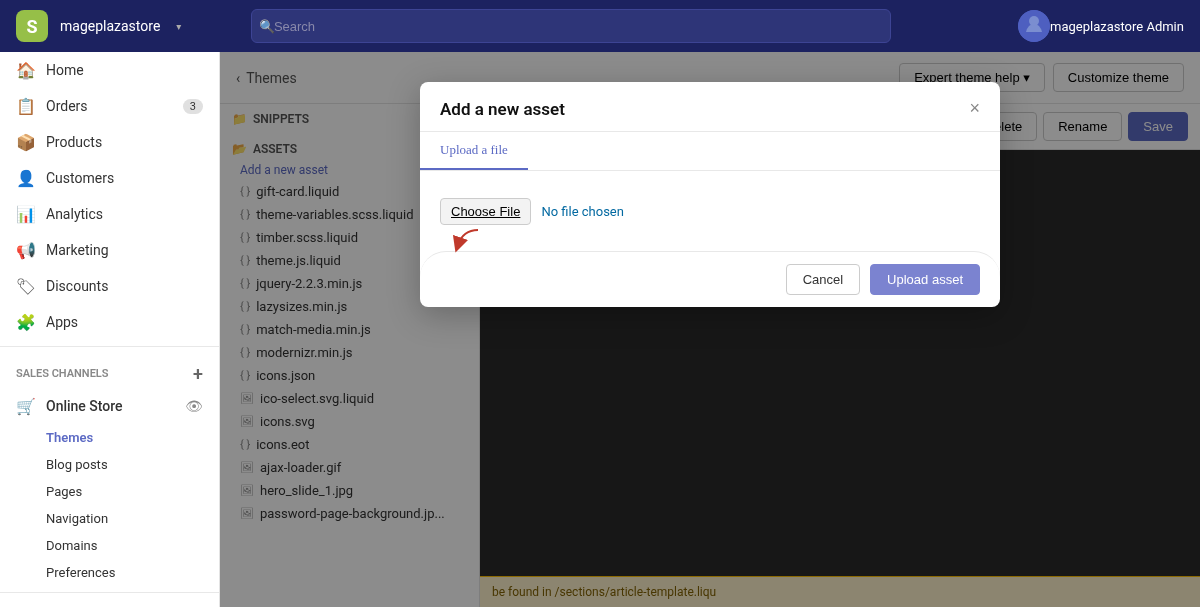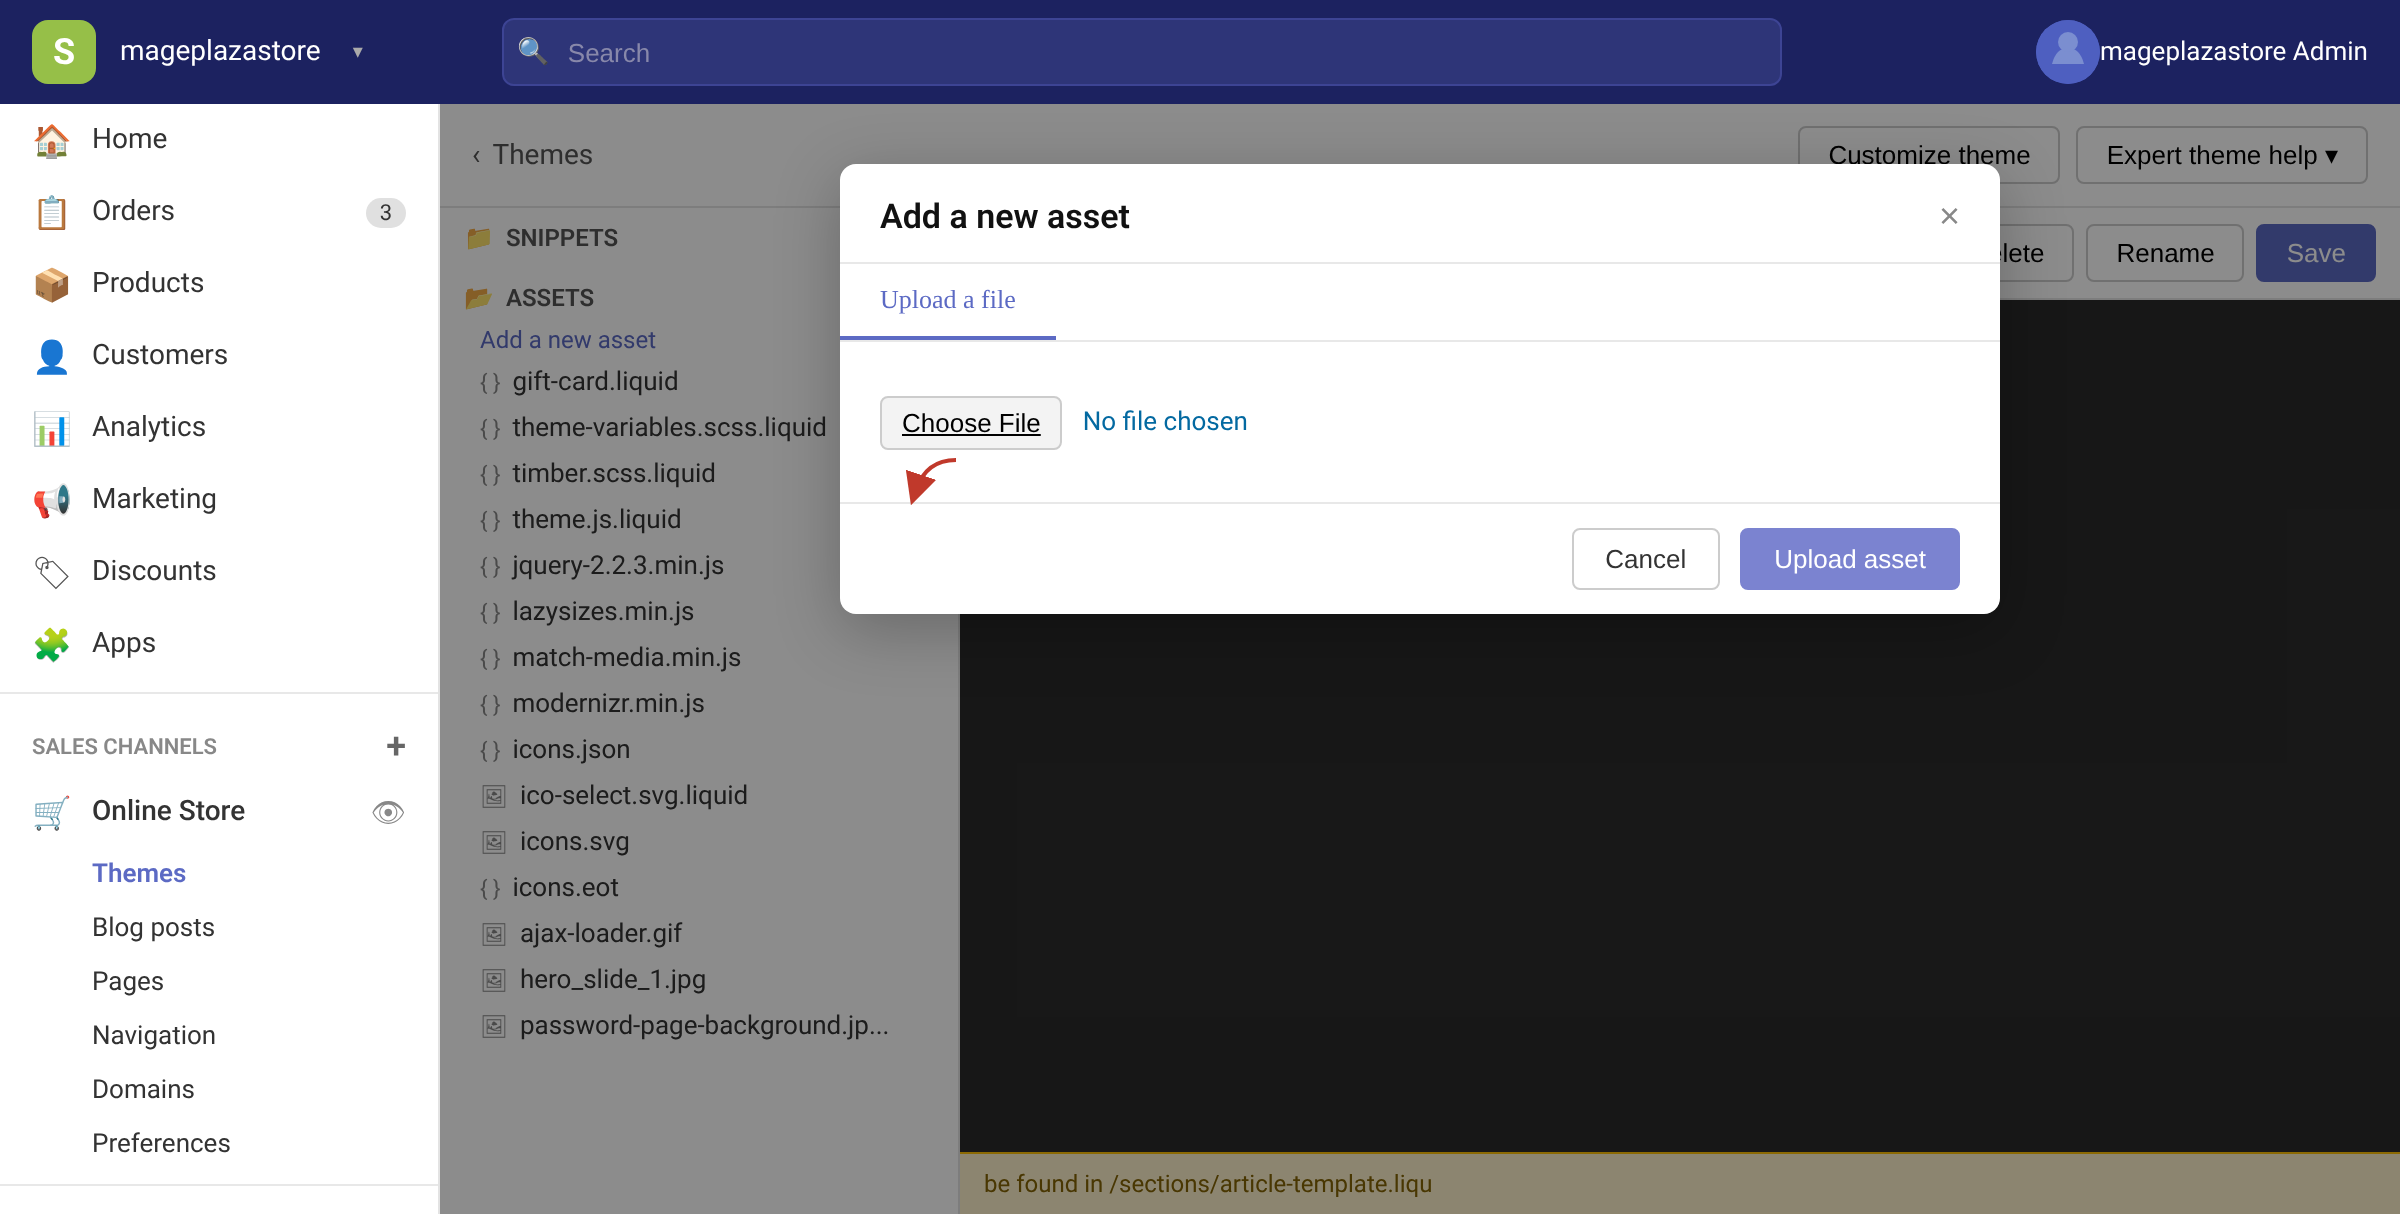--- a/index.html
+++ b/index.html
@@ -32,21 +32,21 @@
       max-width: 640px;
       margin: 0 auto;
     }
     .top-nav-search input {
       width: 100%;
       height: 34px;
       border-radius: 6px;
       border: 1px solid #3d4494;
       background: #2e3578;
       color: #86efac;
-      padding: 0 12px 0 32px;
+      padding: 0 12px 0 22px;
       font-size: 13px;
       outline: none;
     }
     .top-nav-search input::placeholder { color: #8888aa; }
     .search-wrap { position: relative; }
     .search-wrap .search-icon { position: absolute; left: 8px; top: 50%; transform: translateY(-50%); color: #8888aa; font-size: 13px; }
     .top-nav-right {
       margin-left: auto;
       display: flex; align-items: center; color: white; font-size: 13px;
     }
@@ -265,20 +265,21 @@
       cursor: pointer;
       text-decoration: underline;
     }
     .no-file-text { font-size: 13px; color: #0369a1; }
     .modal-footer {
       padding: 12px 20px;
       display: flex;
       justify-content: flex-end;
       gap: 10px;
       border-top: 1px solid #e8e8e8;
+      border-radius: 26px;
     }
     .btn-cancel {
       background: #fff;
       border: 1px solid #ccc;
       border-radius: 4px;
       padding: 7px 16px;
       font-size: 13px;
       cursor: pointer;
       color: #333;
     }
@@ -396,22 +397,22 @@
   </div>
 
   <div class="content-area">
 
     <div class="content-header">
       <div class="breadcrumb">
         <span>‹</span>
         <span>Themes</span>
       </div>
       <div class="header-actions">
+        <button class="btn">Expert theme help ▾</button>
         <button class="btn">Customize theme</button>
-        <button class="btn">Expert theme help ▾</button>
       </div>
     </div>
 
     <div class="content-body">
 
       <div class="file-panel">
         <div class="file-panel-section">
           <div class="file-section-title">
             <span>📁</span>
             <span>Snippets</span>

